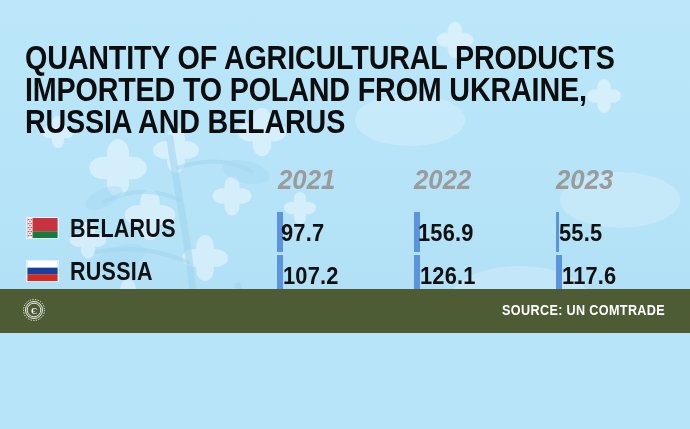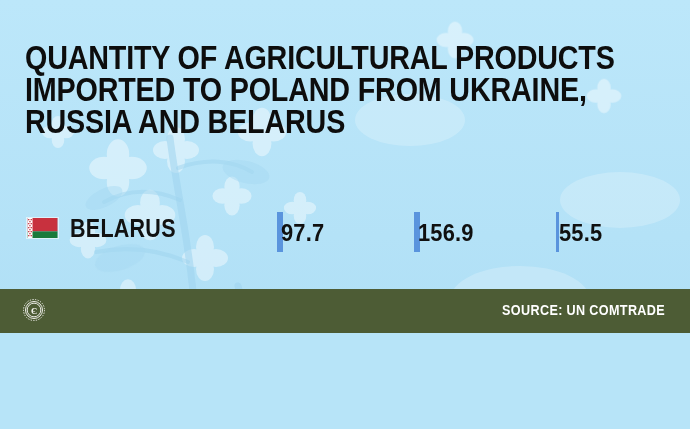--- a/index.html
+++ b/index.html
@@ -209,20 +209,25 @@
   </svg>
 
   <h1 class="title">
     <span class="title-line">QUANTITY OF AGRICULTURAL PRODUCTS</span>
     <span class="title-line">IMPORTED TO POLAND FROM UKRAINE,</span>
     <span class="title-line">RUSSIA AND BELARUS</span>
   </h1>
 
   <div class="chart">
 
+    <div class="years">
+      <span class="year y1">2021</span>
+      <span class="year y2">2022</span>
+      <span class="year y3">2023</span>
+    </div>
 
     <div class="rows">
 
 
       <div class="row r2">
         <span class="flag">
           <svg viewBox="0 0 30 20" aria-hidden="true">
             <rect x="0" y="0" width="30" height="13.4" fill="#c8313e"></rect>
             <rect x="0" y="13.4" width="30" height="6.6" fill="#1a7a3c"></rect>
             <rect x="0" y="0" width="5" height="20" fill="#ffffff"></rect>
@@ -248,20 +253,38 @@
 
         <span class="bar b1"></span>
         <span class="bar b2"></span>
         <span class="bar b3"></span>
 
         <span class="value v1">97.7</span>
         <span class="value v2">156.9</span>
         <span class="value v3">55.5</span>
       </div>
 
+      <div class="row r3">
+        <span class="flag">
+          <svg viewBox="0 0 30 20" aria-hidden="true">
+            <rect x="0" y="0" width="30" height="6.7" fill="#ffffff"></rect>
+            <rect x="0" y="6.7" width="30" height="6.6" fill="#1b3f9c"></rect>
+            <rect x="0" y="13.3" width="30" height="6.7" fill="#d52b1e"></rect>
+          </svg>
+        </span>
+        <span class="country">RUSSIA</span>
+
+        <span class="bar b1"></span>
+        <span class="bar b2"></span>
+        <span class="bar b3"></span>
+
+        <span class="value v1">107.2</span>
+        <span class="value v2">126.1</span>
+        <span class="value v3">117.6</span>
+      </div>
 
     </div>
   </div>
 
   <div class="footer">
     <div class="brand">
       <svg class="brand-seal" viewBox="0 0 40 40" aria-hidden="true">
         <g fill="none" stroke="#f2f2ee" stroke-width="1.6">
           <circle cx="20" cy="20" r="17.5" stroke-dasharray="2.2 2.2"></circle>
           <circle cx="20" cy="20" r="14.2"></circle>

